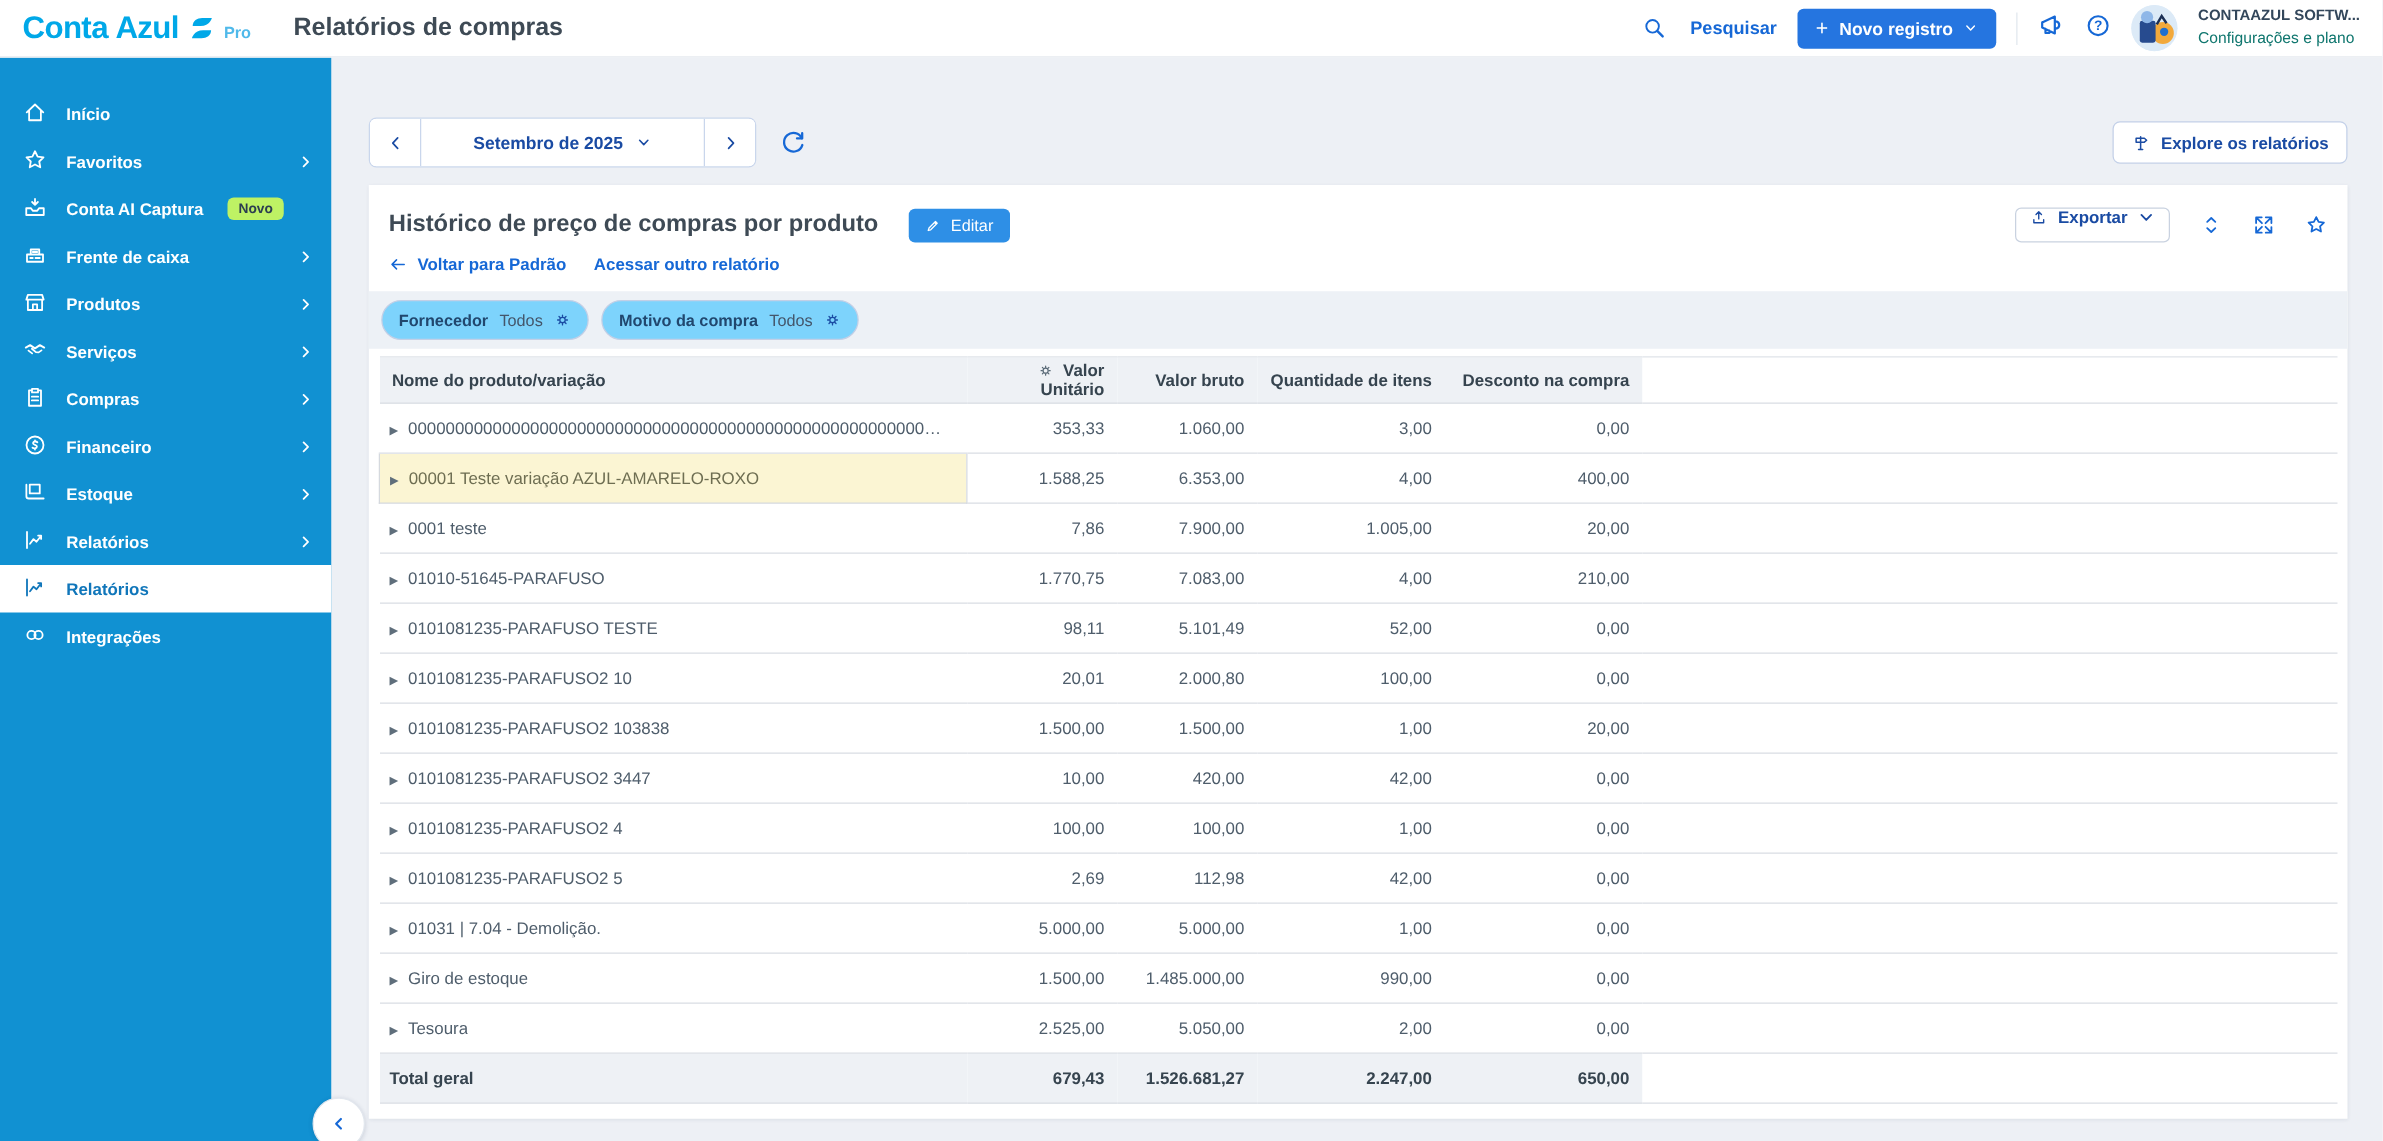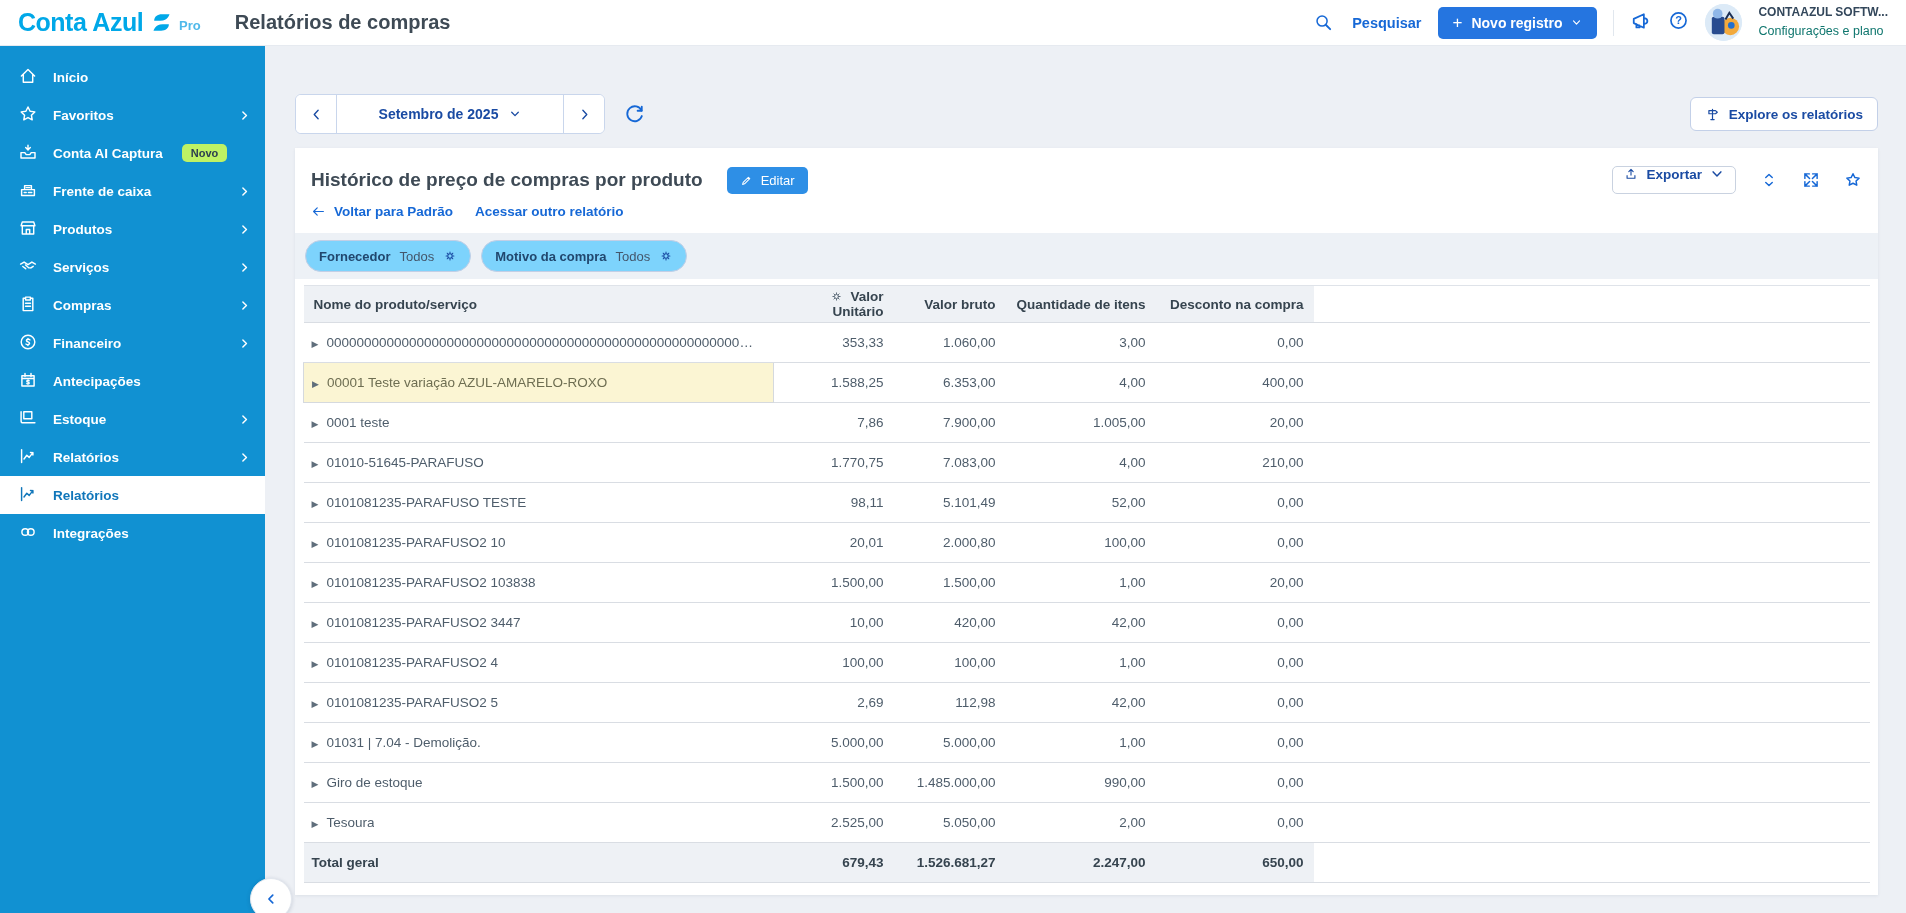--- a/index.html
+++ b/index.html
@@ -21,21 +21,21 @@
            padding:0 15px;border-radius:5px;font-size:14px;font-weight:600;font-family:inherit;cursor:pointer;}
   .btn-new .plus{font-size:17px;font-weight:400;line-height:1;}
   .vdiv{width:1px;height:26px;background:#e1e7ee;}
   .tb-ic{color:#1668d6;cursor:pointer;}
   .avatar{width:37px;height:37px;border-radius:50%;overflow:hidden;flex:0 0 auto;cursor:pointer;background:#dceaf7;}
   .account{line-height:1.25;}
   .acc-name{font-size:12px;font-weight:700;color:#33475b;}
   .acc-link{font-size:12.5px;color:#0f766e;text-decoration:none;cursor:pointer;}
 
   
-  #sidebar{position:absolute;top:46px;left:0;bottom:0;width:265px;background:#1191d2;padding-top:12px;
+  #sidebar{position:absolute;top:46px;left:0;bottom:0;width:265px;background:#1191d2;padding-top:26px;
            box-sizing:border-box;z-index:15;}
   .side-item{height:38px;display:flex;align-items:center;padding:0 14px 0 18px;gap:15px;color:#fff;
              font-size:13.5px;font-weight:700;cursor:pointer;}
   .side-item.selected{background:#fff;color:#1076ba;}
   .side-item svg{width:20px;height:20px;flex:0 0 auto;fill:none;stroke:currentColor;stroke-width:1.45;
                  stroke-linecap:round;stroke-linejoin:round;}
   .s-badge{background:#bef264;color:#2c3e50;font-size:11px;font-weight:700;padding:3px 9px;border-radius:5px;margin-left:4px;}
   .s-chev{margin-left:auto;}
   .side-item .s-chev{width:13px;height:13px;stroke-width:2.2;}
   #collapse-btn{position:absolute;left:250px;top:878px;width:40px;height:40px;border-radius:50%;background:#fff;
@@ -64,22 +64,22 @@
 
   
   #card{position:absolute;left:30px;top:102px;right:28px;bottom:18px;background:#fff;border-radius:0;
         box-shadow:0 1px 3px rgba(25,45,80,.08);overflow:hidden;}
   .card-head{display:flex;align-items:center;padding:18px 16px 6px;}
   #report-title{font-size:19px;font-weight:600;color:#3e4a55;margin:0;}
   #edit-btn{display:flex;align-items:center;gap:8px;background:#2e8fe6;color:#fff;border:none;height:27px;
             padding:0 13px;border-radius:5px;font-size:13px;font-weight:400;font-family:inherit;margin-left:24px;cursor:pointer;}
   #edit-btn svg{width:13px;height:13px;}
   .head-right{margin-left:auto;display:flex;align-items:center;gap:24px;}
-  #export-btn{display:flex;align-items:flex-start;gap:8px;background:#fff;border:1px solid #c9d2e0;border-radius:5px;
-              height:28px;padding:0 11px;color:#1a4ba3;font-size:13.5px;font-weight:700;font-family:inherit;cursor:pointer;}
+  #export-btn{display:flex;align-items:flex-end;gap:8px;background:#fff;border:1px solid #c9d2e0;border-radius:5px;
+              height:28px;padding:12px 11px;color:#1a4ba3;font-size:13.5px;font-weight:700;font-family:inherit;cursor:pointer;}
   #export-btn svg{width:14px;height:14px;}
   .mini-ic{color:#1668d6;cursor:pointer;display:flex;}
   .mini-ic svg{width:18px;height:18px;}
   .links-row{display:flex;align-items:center;gap:22px;padding:4px 16px 14px;}
   .lnk{display:flex;align-items:center;gap:8px;color:#1668d6;font-size:13.5px;font-weight:600;cursor:pointer;}
   .lnk svg{width:15px;height:15px;}
 
   .filter-bar{height:46px;background:#edf1f6;display:flex;align-items:center;gap:10px;padding:0 10px;}
   .chip{display:flex;align-items:center;gap:9px;background:#7dd3fc;border:1px solid #c2cfe6;border-radius:16px;
         height:30px;padding:0 13px;cursor:pointer;}
@@ -236,27 +236,20 @@
         <div class="side-item">
     <span class="s-ic"><svg viewBox="0 0 20 20">
               <circle cx="10" cy="10" r="6.8"></circle>
               <path d="M11.9 7.9 C11.3 7.1 9.4 6.9 8.7 7.8 C8 8.7 8.8 9.5 10 9.9 C11.2 10.3 12 11.2 11.2 12.1 C10.4 13 8.6 12.8 8 12.1 M10 6.4 V7.3 M10 12.7 V13.6"></path>
             </svg></span>
     <span class="s-label">Financeiro</span>
 
     <svg class="s-chev" viewBox="0 0 20 20">
             <path d="M7.5 4.5 L13 10 L7.5 15.5"></path>
           </svg>
-  </div>
-        <div class="side-item">
-    <span class="s-ic"><svg viewBox="0 0 20 20">
-              <path d="M3.9 5.7 H16.1 V16 H3.9 Z M3.9 8.5 H16.1 M7 3.5 V6.4 M13 3.5 V6.4 M11.1 10.7 C10.7 10.2 9.5 10.1 9 10.7 C8.5 11.3 9.1 11.9 10 12.1 C10.9 12.3 11.5 12.9 11 13.5 C10.5 14.1 9.3 14 8.9 13.5"></path>
-            </svg></span>
-    <span class="s-label">Antecipações</span>
-
   </div>
         <div class="side-item">
     <span class="s-ic"><svg viewBox="0 0 20 20">
               <path d="M5.8 3.7 H13.8 V10.7 H5.8 Z M3.1 3.7 V12.9 C3.1 14 3.9 14.8 5 14.8 H16.9"></path>
             </svg></span>
     <span class="s-label">Estoque</span>
 
     <svg class="s-chev" viewBox="0 0 20 20">
             <path d="M7.5 4.5 L13 10 L7.5 15.5"></path>
           </svg>
@@ -397,21 +390,21 @@
         <colgroup>
           <col class="c-name">
             <col class="c-unit">
             <col class="c-bruto">
             <col class="c-qty">
             <col class="c-disc">
             <col>
         </colgroup>
         <thead>
           <tr>
-            <th class="t-left">Nome do produto/serviço</th>
+            <th class="t-left">Nome do produto/variação</th>
             <th class="t-num">
               <svg class="ic hdr-gear" viewBox="0 0 20 20">
                   <circle cx="10" cy="10" r="3.1"></circle>
                   <path d="M10 4.4 V6 M10 14 V15.6 M4.4 10 H6 M14 10 H15.6 M6 6 L7.2 7.2 M12.8 12.8 L14 14 M14 6 L12.8 7.2 M7.2 12.8 L6 14"></path>
                 </svg><span>Valor Unitário</span>
             </th>
             <th class="t-num">Valor bruto</th>
             <th class="t-num">Quantidade de itens</th>
             <th class="t-num">Desconto na compra</th>
             <th class="t-fill"></th>

